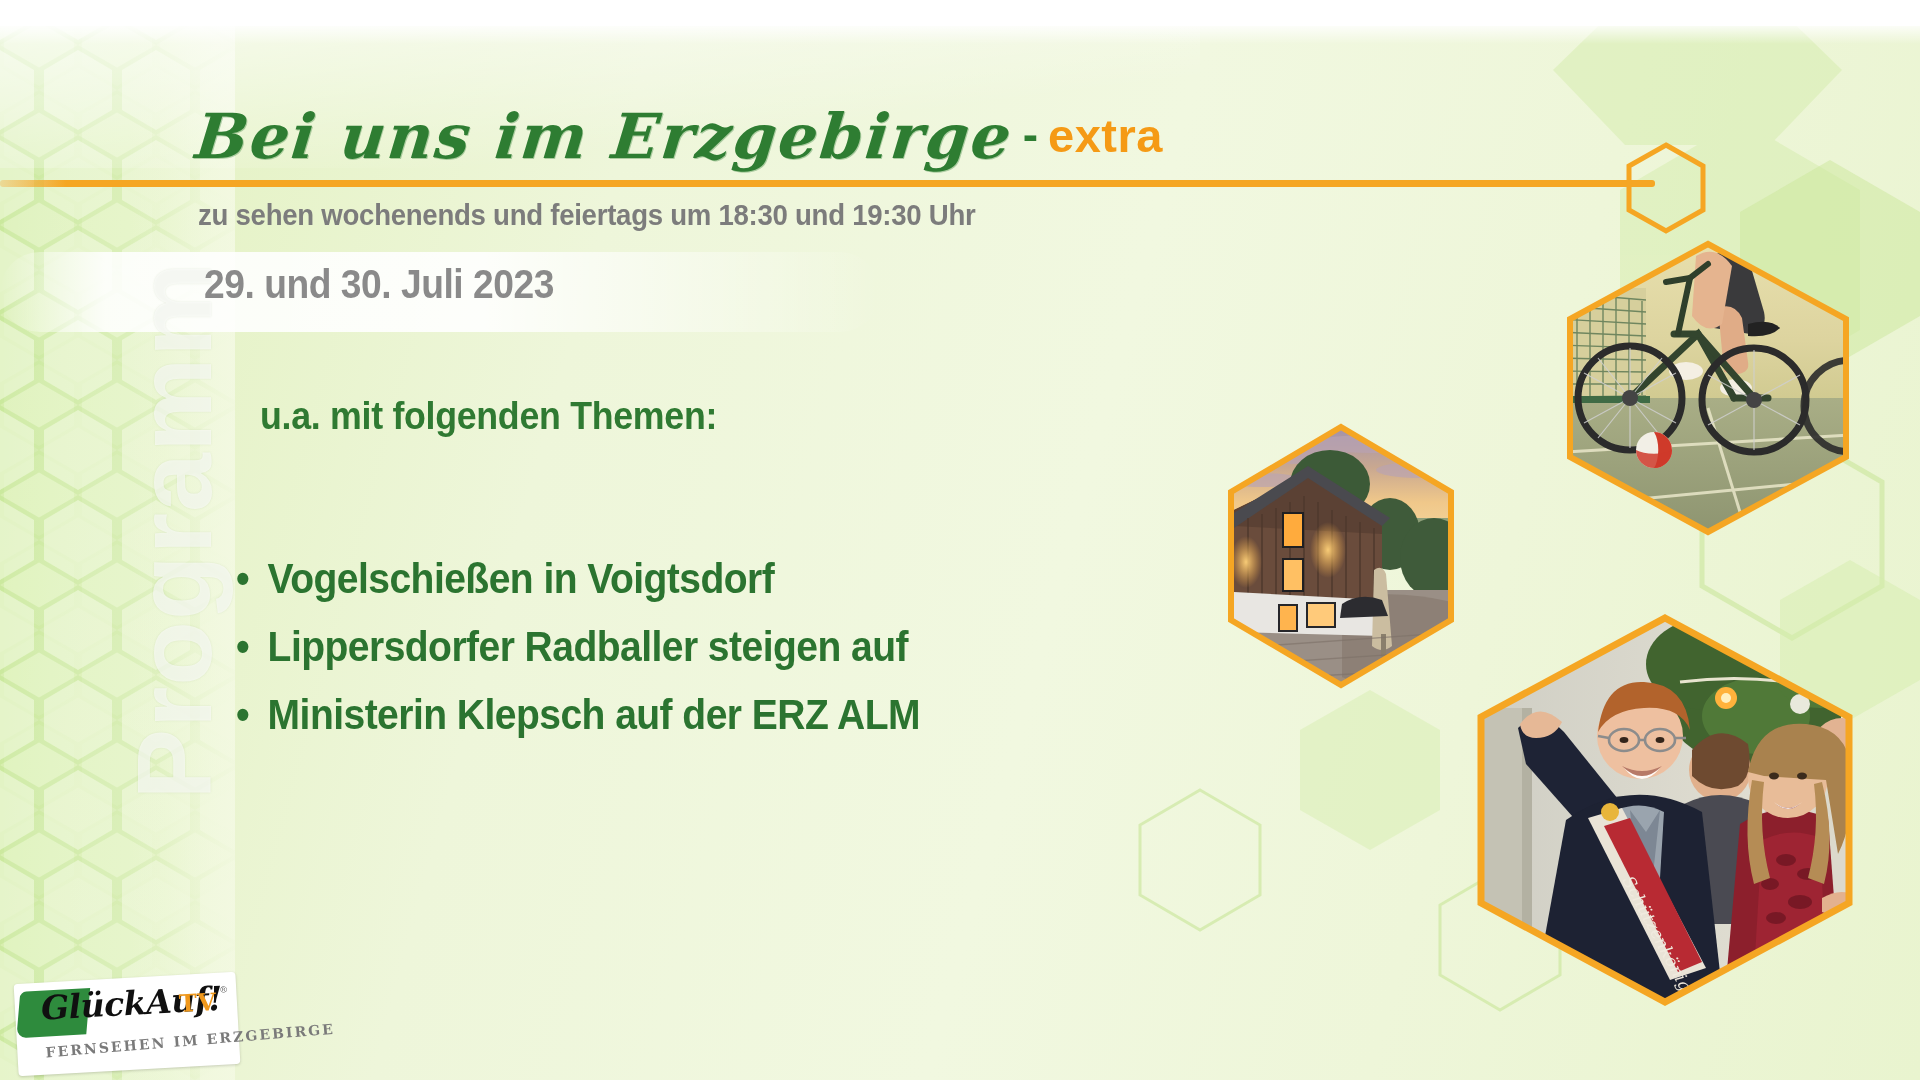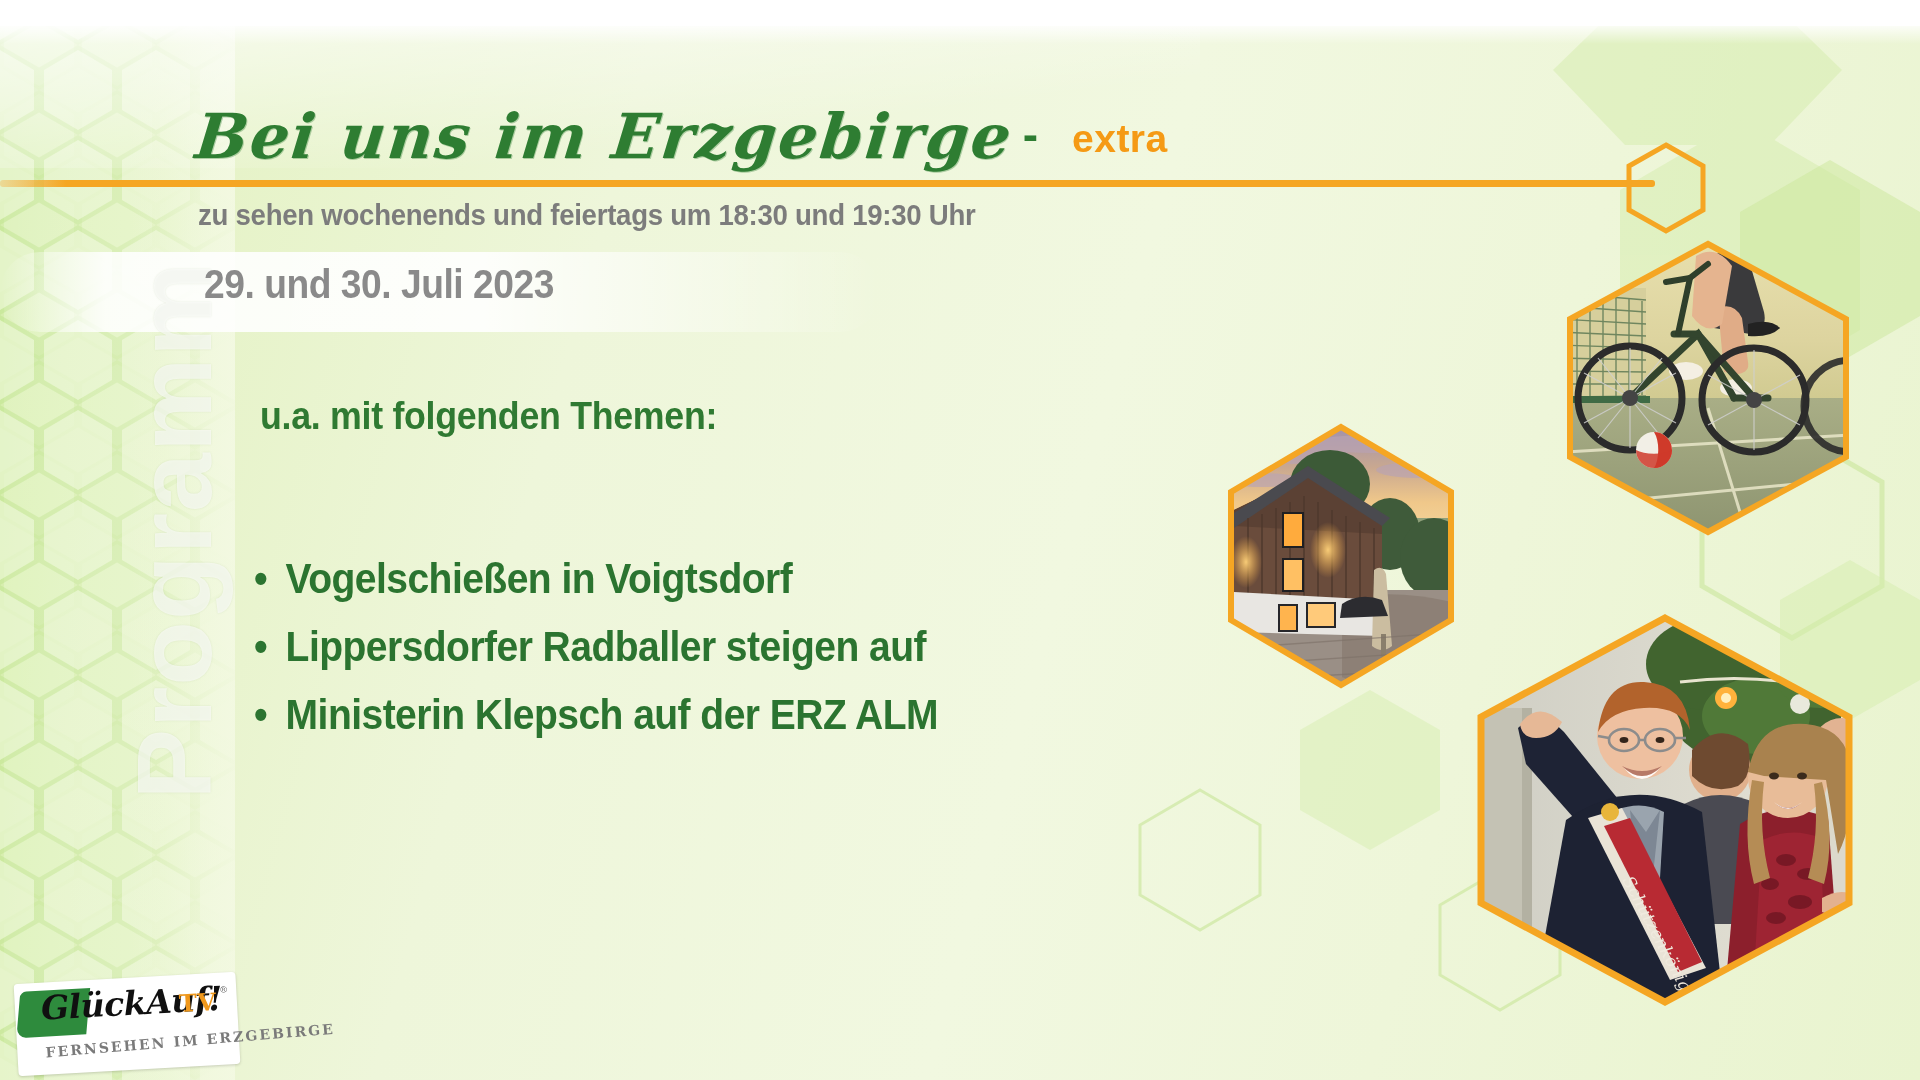--- a/index.html
+++ b/index.html
@@ -111,26 +111,25 @@
     font-weight: 700;
     font-size: 46px;
     color: #2e7d32;
     display: inline-block;
     vertical-align: 8px;
     padding: 0 10px;
   }
   .headline .extra {
     font-family: "Liberation Sans", sans-serif;
     font-weight: 700;
-    font-size: 39px;
+    font-size: 47px;
     color: #f59a15;
     display: inline-block;
     vertical-align: 6px;
     letter-spacing: 0.5px;
-    margin-left: 24px;
   }
 
   
   .rule {
     position: absolute;
     left: 0; top: 180px;
     width: 1655px; height: 7px;
     background: linear-gradient(to right, rgba(248,170,60,0.35) 0%, #f5a623 4%, #f5a623 96%, #f5a623 100%);
     border-radius: 3px;
   }
@@ -178,21 +177,21 @@
     color: #2f7a32;
     letter-spacing: -0.3px;
     transform: scaleX(0.94);
     transform-origin: left center;
     white-space: nowrap;
   }
 
   
   .topics {
     position: absolute;
-    left: 254px; top: 545px;
+    left: 236px; top: 545px;
     list-style: none;
   }
   .topics li {
     font-family: "Liberation Sans", sans-serif;
     font-weight: 700;
     font-size: 42px;
     color: #2b7430;
     letter-spacing: -0.6px;
     line-height: 1.62;
     white-space: nowrap;

